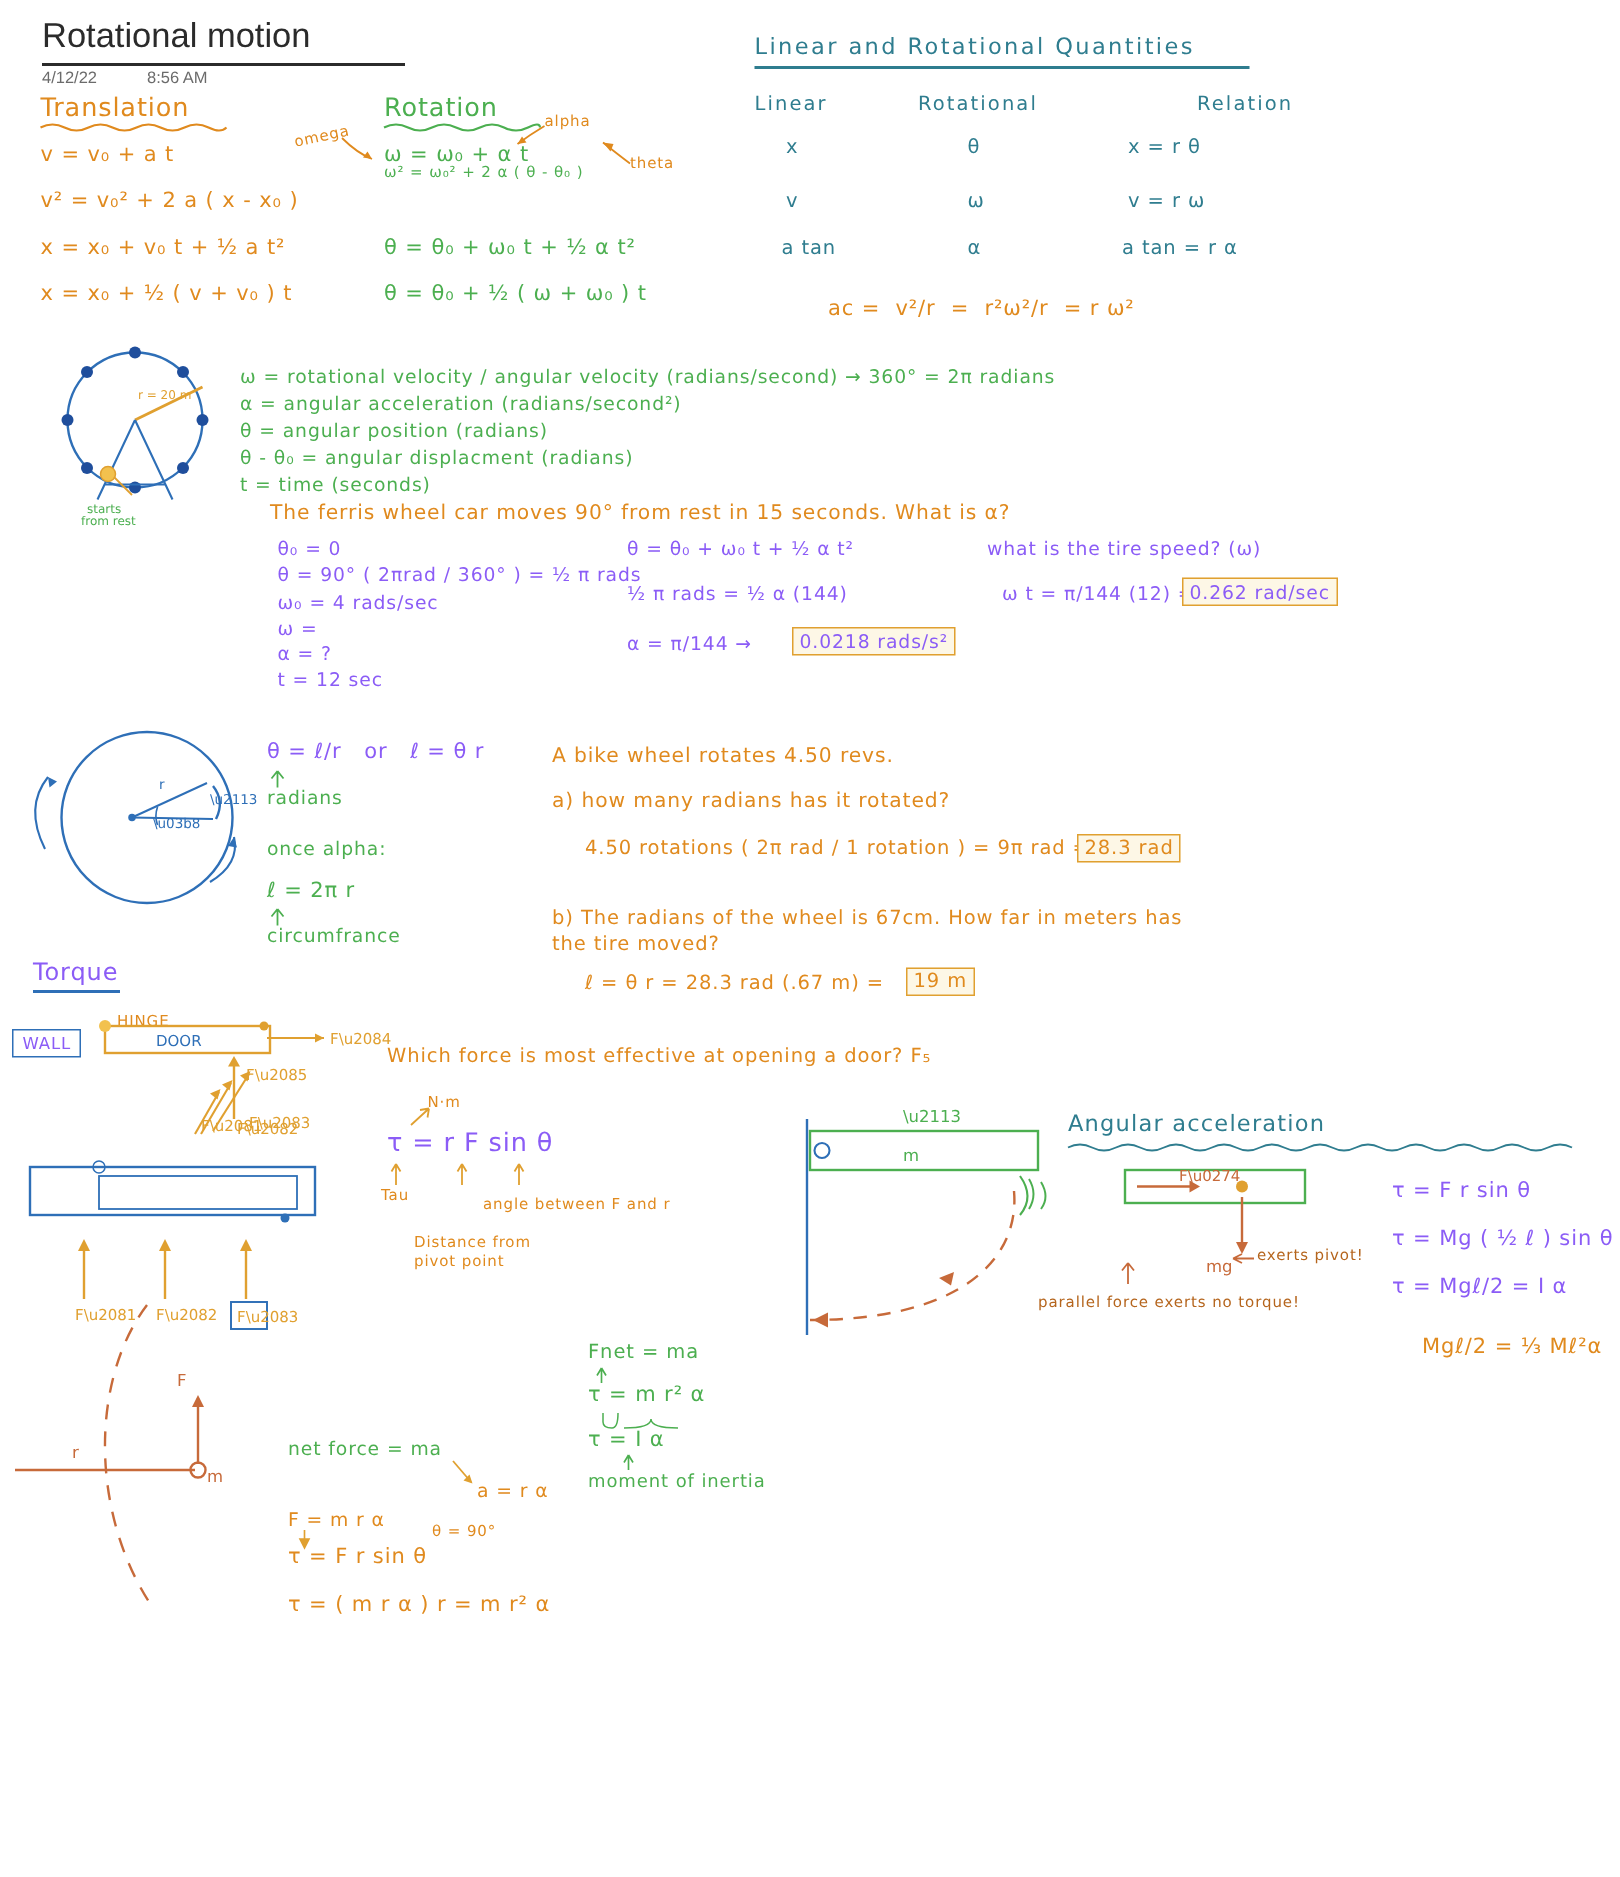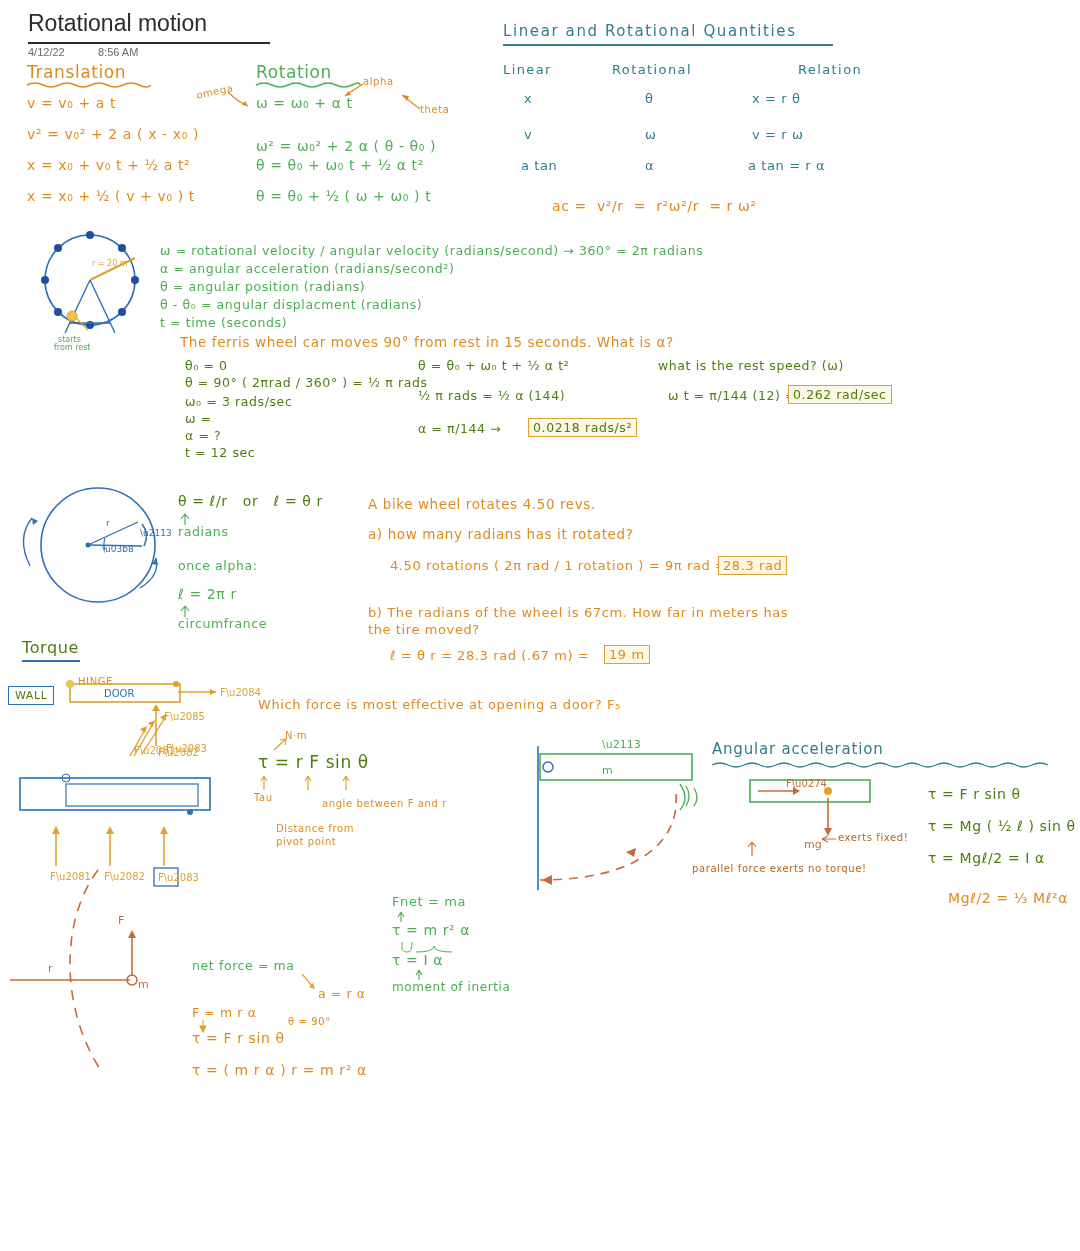--- a/index.html
+++ b/index.html
@@ -7,21 +7,21 @@
   .page{position:absolute;inset:0;}
   .abs{position:absolute;white-space:pre;}
   
   .hw{font-family:"DejaVu Sans",sans-serif;letter-spacing:.6px;}
   .title{font-family:"Liberation Sans",sans-serif;font-size:23px;color:#2b2b2b;}
   .meta{font-family:"Liberation Sans",sans-serif;font-size:11px;color:#6b6b6b;}
   .rule{position:absolute;background:#2b2b2b;height:2px;}
   .orange{color:#e08a1e;}
   .green{color:#4caf50;}
   .teal{color:#2f7d8f;}
-  .blue{color:#4d7c0f;}
+  .blue{color:#8b5cf6;}
   .brown{color:#b5651d;}
   .box{border:1.5px solid #e0a030;background:#fdf7e6;padding:1px 4px;display:inline-block;}
   .boxb{border:1.5px solid #2e6fb7;padding:1px 4px;display:inline-block;}
   svg{overflow:visible;}
   .sm{font-size:11px;}
   .xs{font-size:10px;}
 </style>
 </head>
 <body>
 
@@ -55,21 +55,21 @@
     <path d="M22 4 Q 12 10 4 16" fill="none" stroke="#e08a1e" stroke-width="1.2"></path>
     <path d="M4 16 l6 -1 l-3 -4 z" fill="#e08a1e"></path>
   </svg>
   <div class="abs hw orange xs" style="left:420px;top:104px;">theta</div>
   <svg class="abs" style="left:400px;top:93px;" width="24" height="20">
     <path d="M20 16 Q 12 10 2 2" fill="none" stroke="#e08a1e" stroke-width="1.2"></path>
     <path d="M2 2 l7 1 l-2 5 z" fill="#e08a1e"></path>
   </svg>
 
   <div class="abs hw green" style="left:256px;top:95px;font-size:14px;">ω = ω₀ + α t</div>
-  <div class="abs hw green" style="left:256px;top:138px;font-size:14px;">ω² = ω₀² + 2 α ( θ - θ₀ )</div>
+  <div class="abs hw green" style="left:256px;top:110px;font-size:10px;">ω² = ω₀² + 2 α ( θ - θ₀ )</div>
   <div class="abs hw green" style="left:256px;top:157px;font-size:14px;">θ = θ₀ + ω₀ t + ½ α t²</div>
   <div class="abs hw green" style="left:256px;top:188px;font-size:14px;">θ = θ₀ + ½ ( ω + ω₀ ) t</div>
 
   <div class="abs hw teal" style="left:503px;top:22px;font-size:15px;letter-spacing:1.6px;">Linear and Rotational Quantities</div>
   <div class="rule" style="left:503px;top:44px;width:330px;height:1.5px;background:#2f7d8f;"></div>
 
   <div class="abs hw teal sm" style="left:503px;top:62px;font-size:13px;letter-spacing:1.4px;">Linear</div>
   <div class="abs hw teal sm" style="left:612px;top:62px;font-size:13px;letter-spacing:1.4px;">Rotational</div>
   <div class="abs hw teal sm" style="left:750px;top:62px;font-size:13px;letter-spacing:1.4px;margin-left:48px;">Relation</div>
 
@@ -111,31 +111,31 @@
   <div class="abs hw green" style="left:160px;top:243px;font-size:12.5px;">ω = rotational velocity / angular velocity (radians/second) → 360° = 2π radians</div>
   <div class="abs hw green" style="left:160px;top:261px;font-size:12.5px;">α = angular acceleration (radians/second²)</div>
   <div class="abs hw green" style="left:160px;top:279px;font-size:12.5px;">θ = angular position (radians)</div>
   <div class="abs hw green" style="left:160px;top:297px;font-size:12.5px;">θ - θ₀ = angular displacment (radians)</div>
   <div class="abs hw green" style="left:160px;top:315px;font-size:12.5px;">t = time (seconds)</div>
 
   <div class="abs hw orange" style="left:180px;top:334px;font-size:13.5px;">The ferris wheel car moves 90° from rest in 15 seconds. What is α?</div>
 
   <div class="abs hw blue" style="left:185px;top:358px;font-size:12.5px;">θ₀ = 0</div>
   <div class="abs hw blue" style="left:185px;top:375px;font-size:12.5px;">θ = 90° ( 2πrad / 360° ) = ½ π rads</div>
-  <div class="abs hw blue" style="left:185px;top:394px;font-size:12.5px;">ω₀ = 3 rads/sec</div>
+  <div class="abs hw blue" style="left:185px;top:394px;font-size:12.5px;">ω₀ = 4 rads/sec</div>
   <div class="abs hw blue" style="left:185px;top:411px;font-size:12.5px;">ω =</div>
   <div class="abs hw blue" style="left:185px;top:428px;font-size:12.5px;">α = ?</div>
   <div class="abs hw blue" style="left:185px;top:445px;font-size:12.5px;">t = 12 sec</div>
 
   <div class="abs hw blue" style="left:418px;top:358px;font-size:12.5px;">θ = θ₀ + ω₀ t + ½ α t²</div>
   <div class="abs hw blue" style="left:418px;top:388px;font-size:12.5px;">½ π rads = ½ α (144)</div>
   <div class="abs hw blue" style="left:418px;top:421px;font-size:12.5px;">α = π/144 →</div>
   <div class="abs hw blue box" style="left:528px;top:418px;font-size:12.5px;">0.0218 rads/s²</div>
 
-  <div class="abs hw blue" style="left:658px;top:358px;font-size:12.5px;">what is the rest speed? (ω)</div>
+  <div class="abs hw blue" style="left:658px;top:358px;font-size:12.5px;">what is the tire speed? (ω)</div>
   <div class="abs hw blue" style="left:668px;top:388px;font-size:12.5px;">ω t = π/144 (12) =</div>
   <div class="abs hw blue box" style="left:788px;top:385px;font-size:12.5px;">0.262 rad/sec</div>
 
   <svg class="abs" style="left:10px;top:480px;" width="170" height="140">
     <circle cx="88" cy="65" r="57" fill="none" stroke="#2e6fb7" stroke-width="1.6"></circle>
     <circle cx="78" cy="65" r="2.5" fill="#2e6fb7"></circle>
     <line x1="78" y1="65" x2="128" y2="42" stroke="#2e6fb7" stroke-width="1.3"></line>
     <line x1="78" y1="65" x2="132" y2="66" stroke="#2e6fb7" stroke-width="1.3"></line>
     <path d="M95 58 A 18 18 0 0 0 95 70" fill="none" stroke="#2e6fb7" stroke-width="1.1"></path>
     <text x="96" y="46" font-size="9" fill="#2e6fb7" font-family="DejaVu Sans">r</text>
@@ -258,21 +258,21 @@
   <svg class="abs" style="left:742px;top:776px;" width="160" height="110">
     <rect x="8" y="4" width="120" height="22" fill="none" stroke="#4caf50" stroke-width="1.6"></rect>
     <circle cx="86" cy="15" r="4" fill="#e0a030"></circle>
     <path d="M16 15 L56 15" stroke="#c76a3a" stroke-width="1.6"></path>
     <path d="M58 15 l-7 -4 l0 8 z" fill="#c76a3a"></path>
     <text x="44" y="11" font-size="10" fill="#c76a3a" font-family="DejaVu Sans">F\u0274</text>
     <path d="M86 22 L86 58" stroke="#c76a3a" stroke-width="1.6"></path>
     <path d="M86 60 l-4 -8 l8 0 z" fill="#c76a3a"></path>
     <text x="62" y="72" font-size="11" fill="#c76a3a" font-family="DejaVu Sans">mg</text>
   </svg>
-  <div class="abs hw brown xs" style="left:838px;top:832px;line-height:12px;">exerts fixed!</div>
+  <div class="abs hw brown xs" style="left:838px;top:832px;line-height:12px;">exerts pivot!</div>
   <svg class="abs" style="left:818px;top:832px;" width="22" height="14">
     <path d="M18 7 L4 7 M4 7 l6 -3 M4 7 l6 3" stroke="#c76a3a" stroke-width="1.2" fill="none"></path>
   </svg>
   <div class="abs hw brown xs" style="left:692px;top:862px;line-height:13px;">parallel force exerts no torque!</div>
   <svg class="abs" style="left:742px;top:840px;" width="20" height="20">
     <path d="M10 2 L10 16 M10 2 l-4 5 M10 2 l4 5" stroke="#c76a3a" stroke-width="1.2" fill="none"></path>
   </svg>
 
   <div class="abs hw teal" style="left:712px;top:740px;font-size:15px;letter-spacing:.8px;">Angular acceleration</div>
   <svg class="abs" style="left:710px;top:760px;" width="350" height="8">

